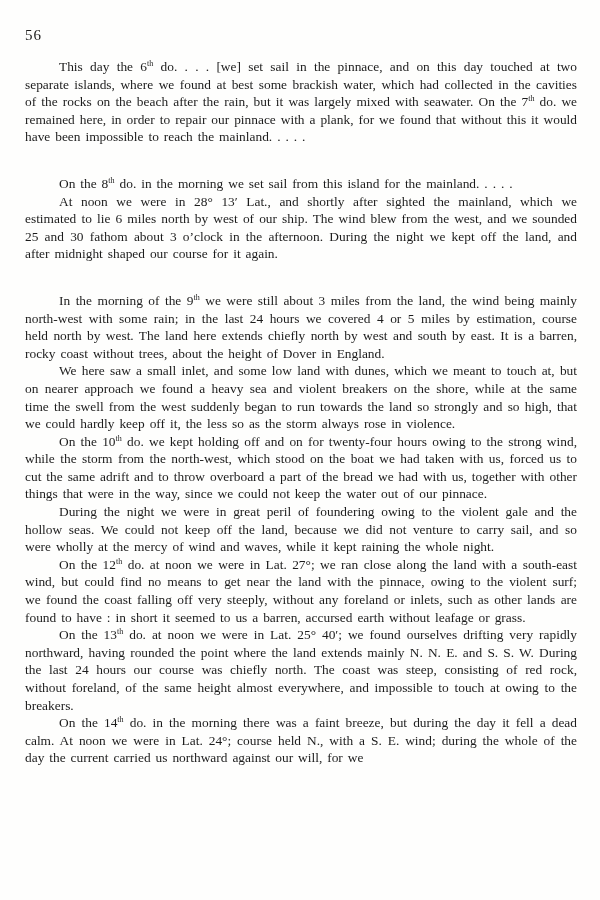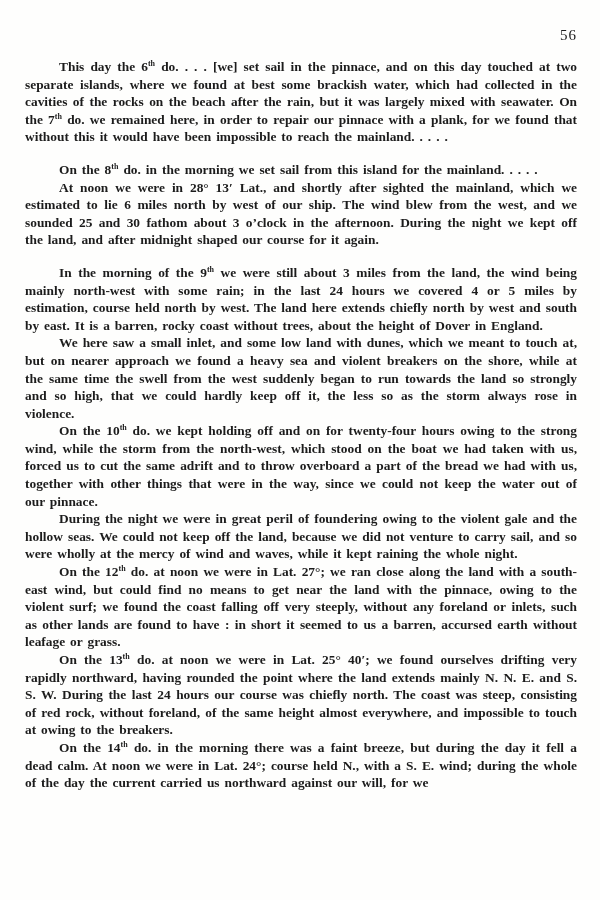--- a/index.html
+++ b/index.html
@@ -12,36 +12,35 @@
     width: 600px;
     height: 900px;
     box-sizing: border-box;
     background: #fefefd;
     color: #1c1c1c;
     font-family: "Liberation Serif", "DejaVu Serif", serif;
     padding: 27px 23px 0 25px;
     overflow: hidden;
   }
   .page-number {
-    text-align: right;
+    text-align: left;
     font-size: 15px;
     letter-spacing: 1px;
     margin-bottom: 14px;
   }
   .text-block p.para {
     margin: 0;
     font-size: 13.4px;
     line-height: 17.6px;
     text-align: justify;
     text-indent: 34px;
     word-spacing: 1.6px;
-    font-weight: bold;
   }
   .text-block p.para.gap {
-    margin-top: 15px;
+    margin-top: 29px;
   }
   .text-block sup {
     font-size: 0.6em;
     line-height: 0;
     vertical-align: super;
     letter-spacing: 0;
   }
 </style>
 </head>
 <body>

